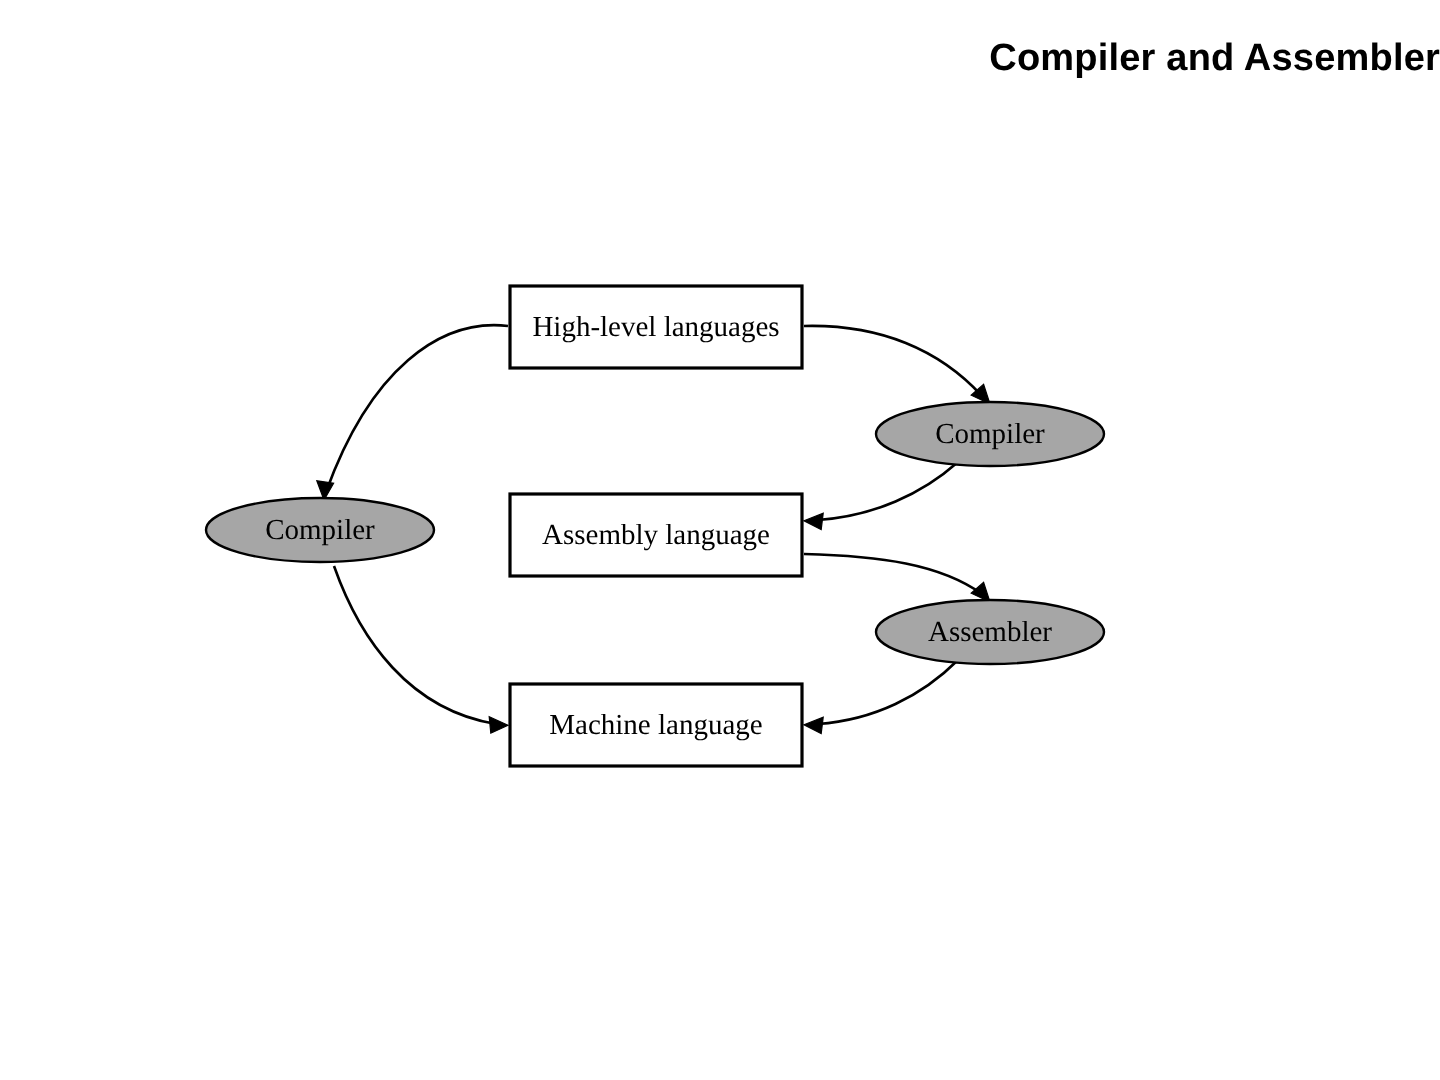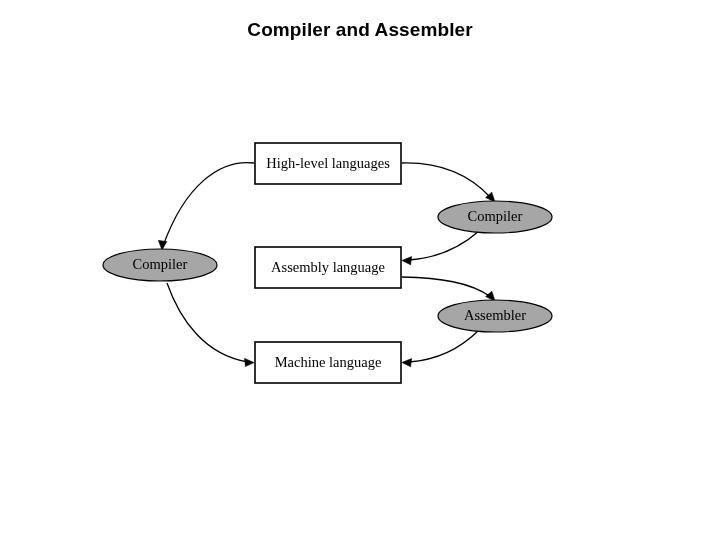--- a/index.html
+++ b/index.html
@@ -19,21 +19,21 @@
     left: 0; top: 0;
     width: 720px;
     height: 540px;
     background: #ffffff;
   }
   #slide-title {
     position: absolute;
     left: 0;
     top: 19px;
     width: 720px;
-    text-align: center;
+    text-align: right;
     font-family: "Liberation Sans", sans-serif;
     font-size: 19px;
     font-weight: bold;
     color: #000000;
     letter-spacing: 0.1px;
   }
   #diagram {
     position: absolute;
     left: 0;
     top: 0;

